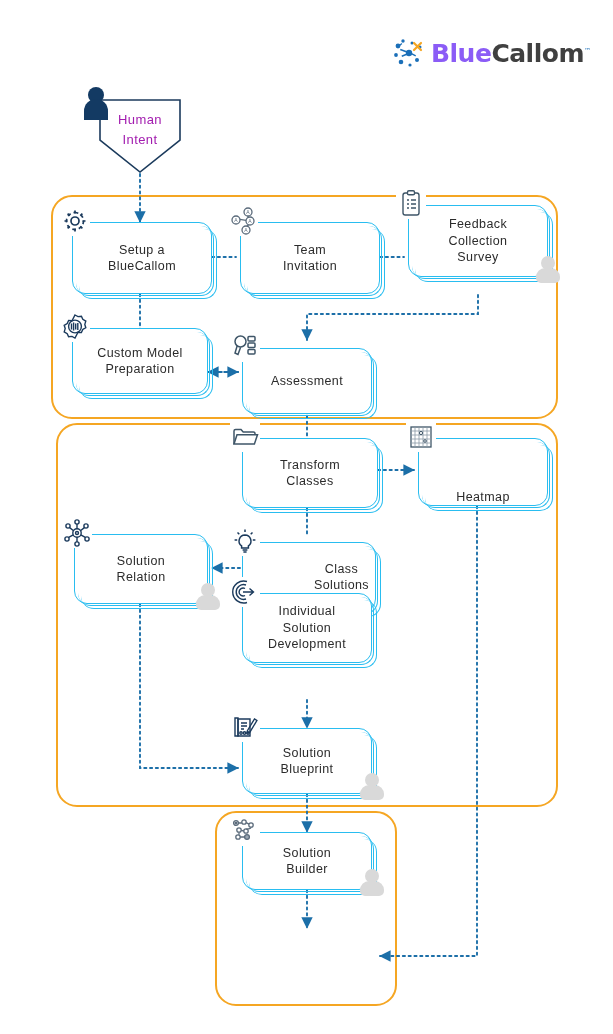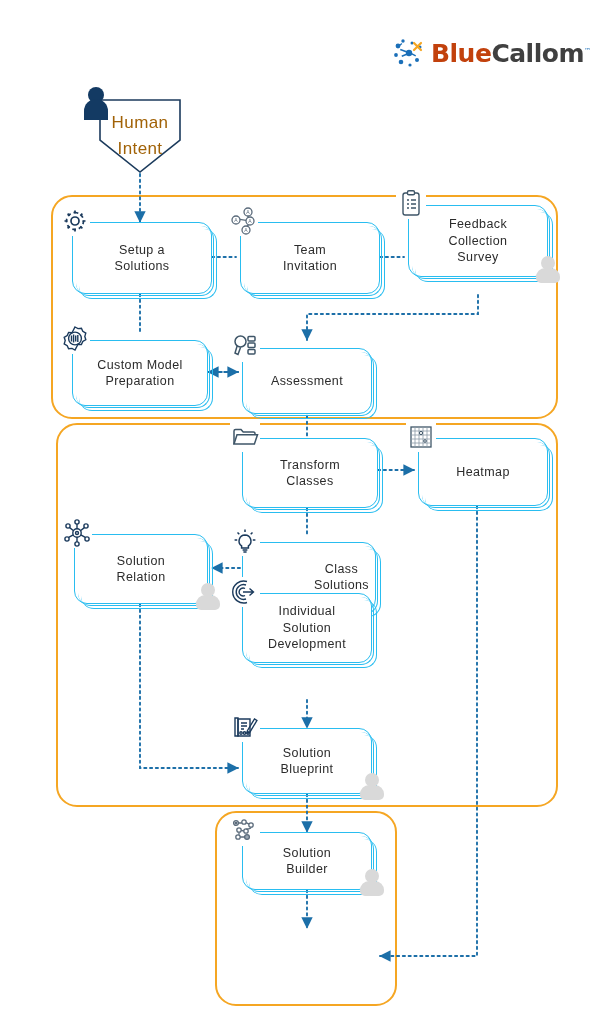--- a/index.html
+++ b/index.html
@@ -7,21 +7,21 @@
        font-family:"Liberation Sans","DejaVu Sans",sans-serif;}
 
   .canvas{position:absolute;inset:0;width:613px;height:1034px;}
 
   
   #logo{position:absolute;left:392px;top:36px;width:172px;height:34px;
         display:flex;align-items:center;gap:5px;}
   #logo .mark{width:34px;height:30px;position:relative;flex:0 0 auto;}
   #logo .word{font-family:"DejaVu Sans",sans-serif;font-weight:bold;
         font-size:25px;letter-spacing:-0.5px;line-height:1;white-space:nowrap;}
-  #logo .w1{color:#c2410c;}
+  #logo .w1{color:#8b5cf6;}
   #logo .w2{color:#404040;}
   #logo .tm{font-size:7px;color:#1b6fb8;vertical-align:super;font-weight:normal;}
 
   
   svg.layer{position:absolute;left:0;top:0;width:613px;height:1034px;
             pointer-events:none;}
 
   
   .node{position:absolute;box-sizing:border-box;
         border:1.6px solid #29bdf0;border-radius:13px;background:#fff;
@@ -46,21 +46,21 @@
   
   .person{position:absolute;right:-13px;bottom:-6px;width:24px;height:26px;z-index:7;}
   .person .head{position:absolute;left:5px;top:0;width:14px;height:14px;
                 border-radius:50%;background:#d9d9d9;}
   .person .body{position:absolute;left:0;top:12px;width:24px;height:15px;
                 border-radius:9px 9px 5px 5px;background:#d9d9d9;}
 
   
   #human-intent{position:absolute;left:100px;top:100px;width:80px;height:70px;z-index:5;}
   #human-intent .txt{position:absolute;left:0;top:10px;width:80px;text-align:center;
-        font-size:17px;line-height:1.5;color:#a16207;letter-spacing:0.4px;
+        font-size:13px;line-height:1.5;color:#a21caf;letter-spacing:0.4px;
         white-space:pre-line;}
   #hi-person{position:absolute;left:82px;top:86px;width:28px;height:34px;z-index:6;}
 </style>
 </head>
 <body>
 
 <div class="canvas">
 
   <div id="logo">
     <span class="mark">
@@ -154,21 +154,21 @@
     <span class="nicon">
       <svg viewBox="0 0 30 30">
           <g fill="none" stroke="#1b3a5c" stroke-width="1.7">
         <circle cx="15" cy="15" r="4"></circle>
         <path d="M15 4.5v3 M15 22.5v3 M4.5 15h3 M22.5 15h3 M7.6 7.6l2.1 2.1 M20.3 20.3l2.1 2.1 M22.4 7.6l-2.1 2.1 M9.7 20.3l-2.1 2.1"></path>
         <path d="M15 6.5a8.5 8.5 0 1 1-0.01 0" stroke-dasharray="3.4 3.0"></path>
       </g>
         </svg>
     </span>
     <span class="lbl">Setup a
-Solutions</span>
+BlueCallom</span>
   </div>
 
   <div class="node" style="left:240px;top:222px;width:140px;height:72px;">
     <span class="nicon">
       <svg viewBox="0 0 30 30">
           <g fill="none" stroke="#5b6b7b" stroke-width="1.3">
         <circle cx="20" cy="6" r="4"></circle>
             <circle cx="8" cy="14" r="4"></circle>
         <circle cx="22" cy="15" r="4"></circle>
             <circle cx="18" cy="24" r="4"></circle>
@@ -196,21 +196,21 @@
     </span>
     <span class="lbl">Feedback
 Collection
 Survey</span>
     <span class="person">
       <span class="head"></span>
         <span class="body"></span>
     </span>
   </div>
 
-  <div class="node" style="left:72px;top:340px;width:136px;height:66px;">
+  <div class="node" style="left:72px;top:328px;width:136px;height:66px;">
     <span class="nicon">
       <svg viewBox="0 0 30 30">
           <g fill="none" stroke="#1b3a5c" stroke-width="1.4">
         <path d="M15 3 l3 1.6 3.4-.4 1.4 3.1 3 1.8-1 3.3 1 3.3-3 1.8-1.4 3.1-3.4-.4L15 26l-3-1.6-3.4.4-1.4-3.1-3-1.8 1-3.3-1-3.3 3-1.8 1.4-3.1 3.4.4z"></path>
         <circle cx="15" cy="14.5" r="6.4"></circle>
         <path d="M11.5 11.6v6 M13.6 10.4v8.2 M15.7 11.6v6 M17.8 10.9v7.2"></path>
       </g>
         </svg>
     </span>
     <span class="lbl">Custom Model
@@ -238,21 +238,21 @@
           <g fill="none" stroke="#3f5668" stroke-width="1.5">
         <path d="M4 22 V9 a1.6 1.6 0 0 1 1.6-1.6h5.4l2.2 2.6h10.2a1.6 1.6 0 0 1 1.6 1.6v1"></path>
         <path d="M4 22 l3-9.2h20.5L24.4 22z"></path>
       </g>
         </svg>
     </span>
     <span class="lbl">Transform
 Classes</span>
   </div>
 
-  <div class="node" style="left:418px;top:438px;width:130px;height:68px;">
+  <div class="node" style="left:418px;top:438px;width:130px;height:68px;align-items:flex-end;">
     <span class="nicon">
       <svg viewBox="0 0 30 30">
         <rect x="5" y="5" width="20" height="20" fill="#ffffff" stroke="#3f5668" stroke-width="1.3"></rect>
         <g stroke="#8b99a6" stroke-width="0.8">
           <path d="M9 5v20 M13 5v20 M17 5v20 M21 5v20 M5 9h20 M5 13h20 M5 17h20 M5 21h20"></path>
         </g>
         <circle cx="15" cy="11" r="1.6" fill="none" stroke="#3f5668" stroke-width="1"></circle>
         <circle cx="19" cy="19" r="1.3" fill="none" stroke="#3f5668" stroke-width="1"></circle>
       </svg>
     </span>

